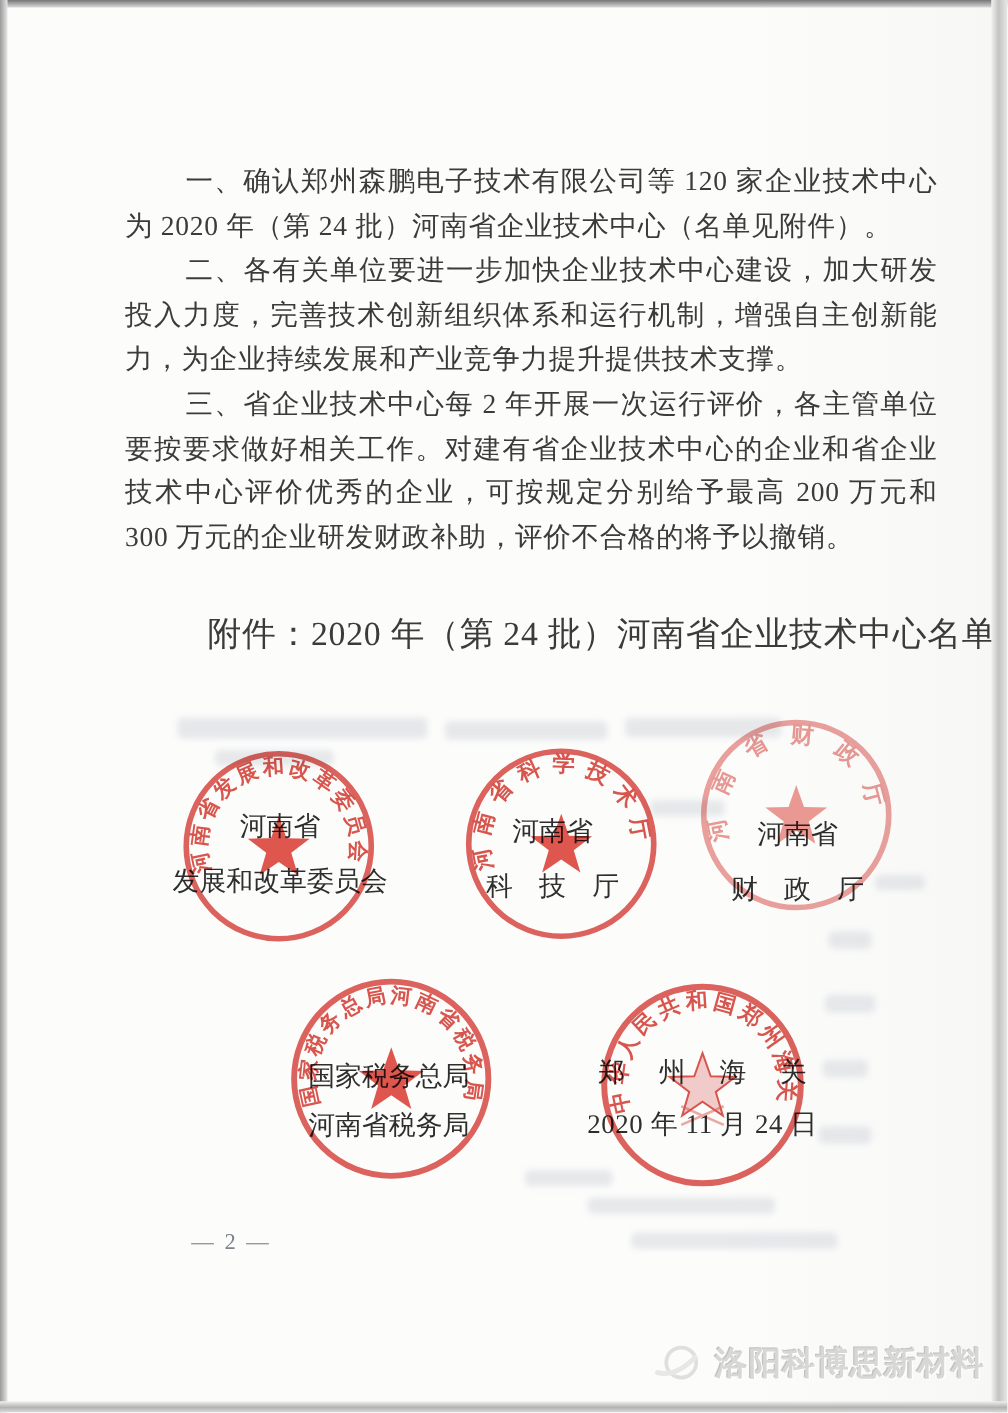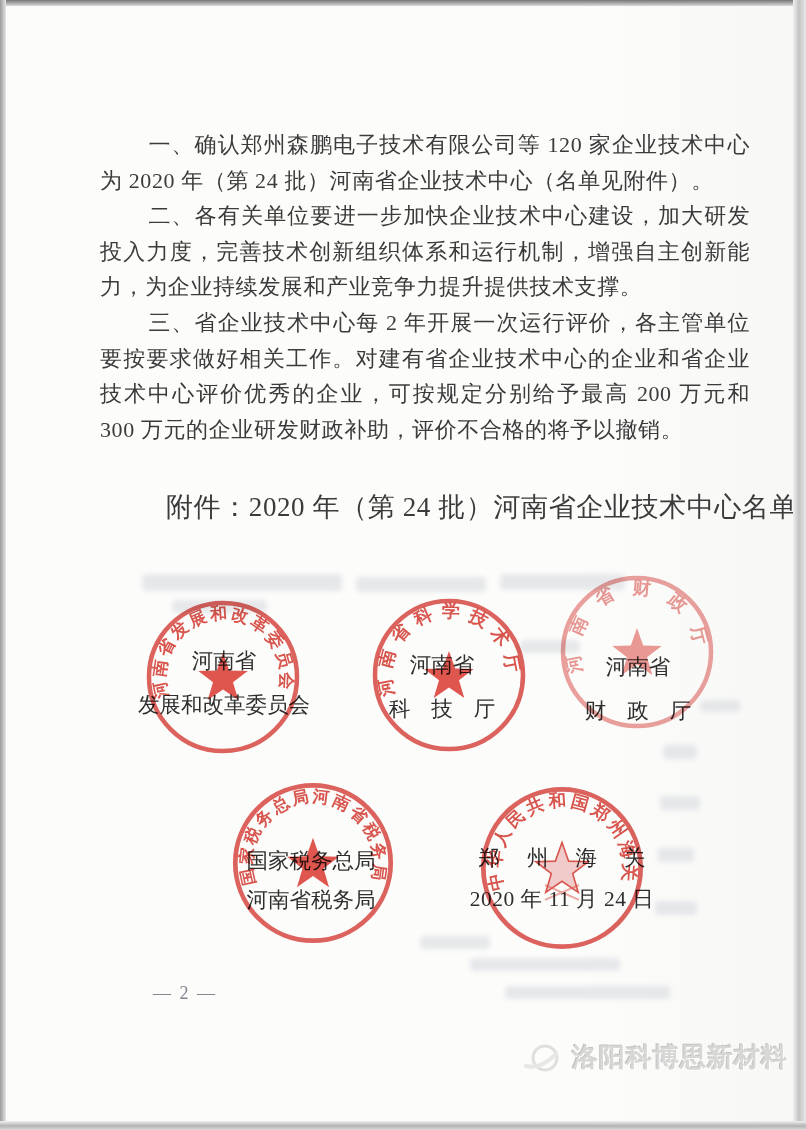--- a/index.html
+++ b/index.html
@@ -68,22 +68,22 @@
   }
 
   .page-number {
     position: absolute; left: 150px; top: 983px; width: 70px;
     text-align: center; font-size: 18px; color: #7f848b;
     letter-spacing: 2px; white-space: nowrap; z-index: 2;
   }
 
   
   .brand {
-    position: absolute; right: 18px; top: 1040px; height: 44px;
-    display: flex; z-index: 2;
+    position: absolute; right: 18px; top: 1068px; height: 44px;
+    display: flex; align-items: center; z-index: 2;
   }
   .brand-logo { width: 42px; height: 36px; margin-right: 8px; opacity: .8; }
   .brand-text {
     font-size: 26px; letter-spacing: 1px; color: #d7d7d6;
     text-shadow: 1px 1px 0 #ffffff, -1px -1px 0 #c2c2c1;
     font-family: "Liberation Sans", "DejaVu Sans", sans-serif; font-weight: bold;
   }
 </style>
 </head>
 <body>

